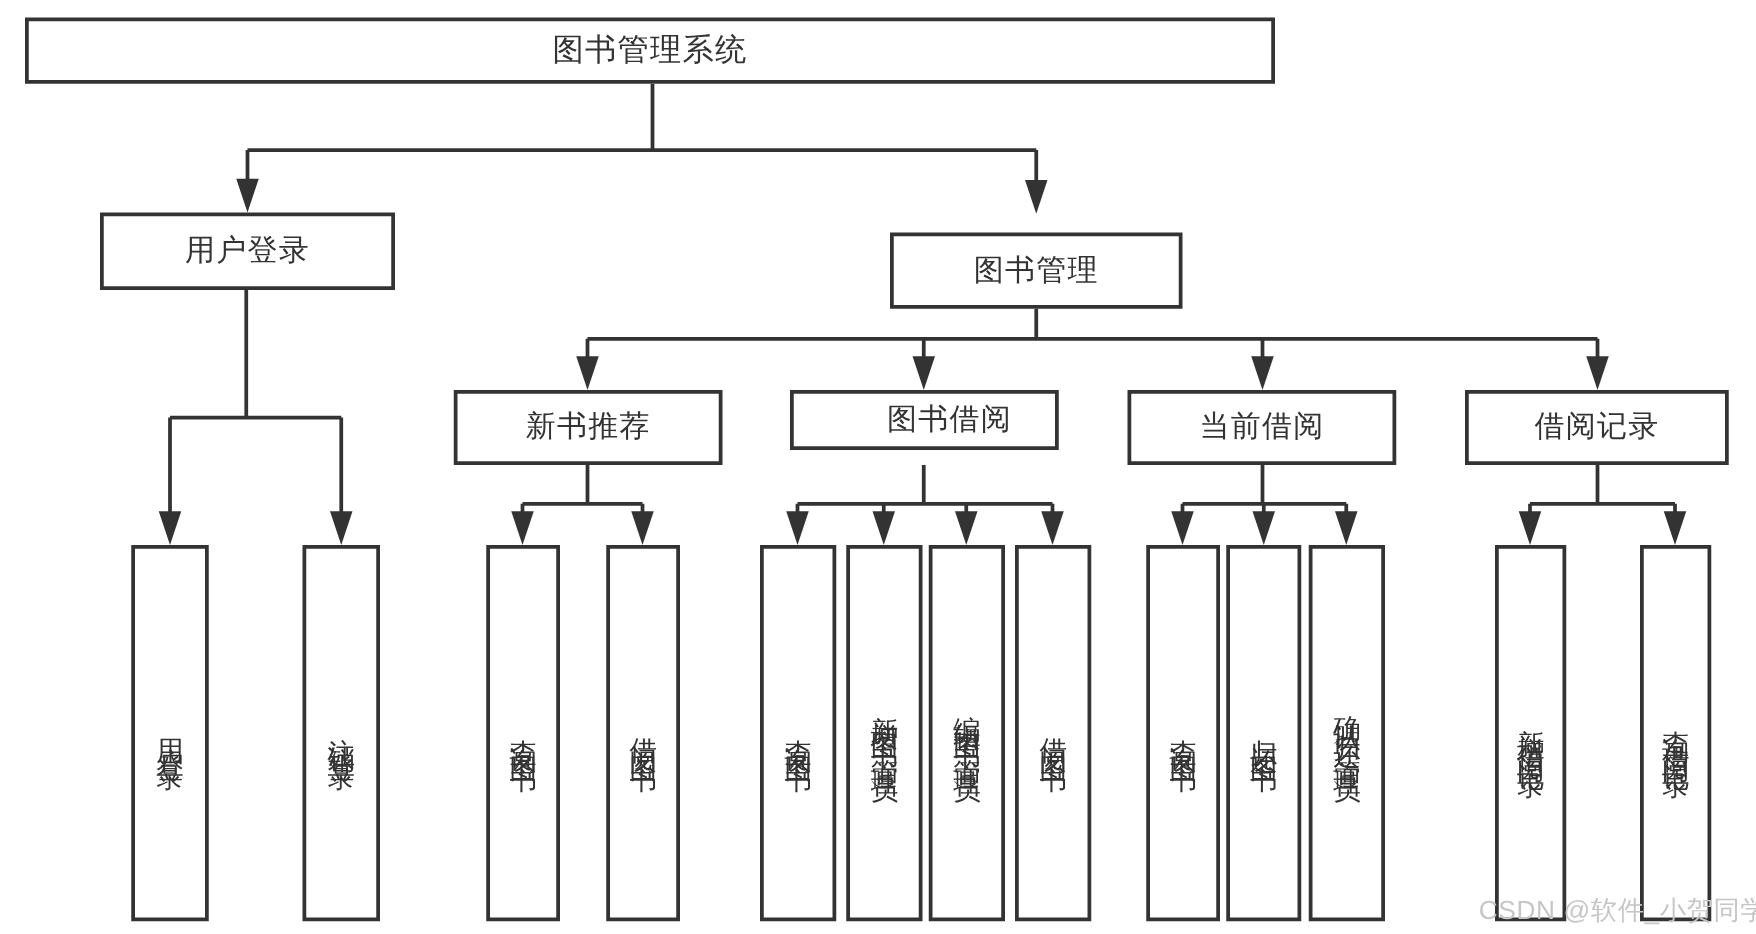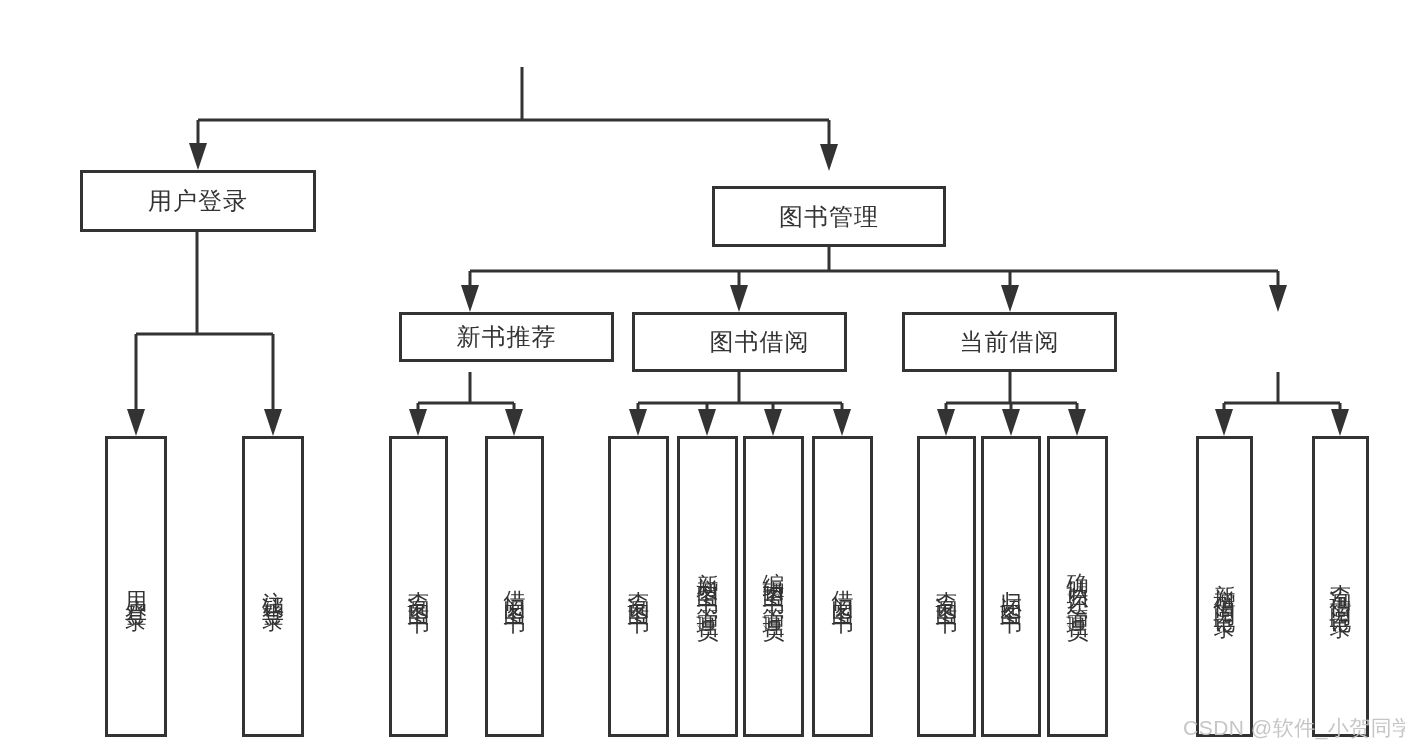--- a/index.html
+++ b/index.html
@@ -102,36 +102,42 @@
       <polygon points="764,409 782,409 773,436"></polygon>
       <polygon points="833,409 851,409 842,436"></polygon>
       <polygon points="937,409 955,409 946,436"></polygon>
       <polygon points="1002,409 1020,409 1011,436"></polygon>
       <polygon points="1068,409 1086,409 1077,436"></polygon>
       <polygon points="1215,409 1233,409 1224,436"></polygon>
       <polygon points="1331,409 1349,409 1340,436"></polygon>
     </g>
   </svg>
 
+  <div class="node hnode root" style="left:20px; top:14px; width:1000px; height:53px;">
+    <span>图书管理系统</span>
+  </div>
 
   <div class="node hnode" style="left:80px; top:170px; width:236px; height:62px;">
     <span>用户登录</span>
   </div>
   <div class="node hnode" style="left:712px; top:171px; width:234px; height:61px;margin-top:15px;">
     <span>图书管理</span>
   </div>
 
-  <div class="node hnode" style="left:363px; top:312px; width:215px; height:50px;margin-left:36px;">
+  <div class="node hnode" style="left:363px; top:312px; width:215px; height:60px;">
     <span>新书推荐</span>
   </div>
-  <div class="node hnode" style="left:632px; top:312px; width:215px; height:60px;padding-left:40px;">
+  <div class="node hnode" style="left:632px; top:312px; width:215px; height:48px;padding-left:40px;">
     <span>图书借阅</span>
   </div>
   <div class="node hnode" style="left:902px; top:312px; width:215px; height:60px;align-items:center;">
     <span>当前借阅</span>
+  </div>
+  <div class="node hnode" style="left:1172px; top:312px; width:211px; height:60px;">
+    <span>借阅记录</span>
   </div>
 
   <div class="node vnode" style="left:105px; top:436px; width:62px; height:301px;">
     <span class="vtext">用户登录</span>
   </div>
   <div class="node vnode" style="left:242px; top:436px; width:62px; height:301px;">
     <span class="vtext">注销登录</span>
   </div>
 
   <div class="node vnode" style="left:389px; top:436px; width:59px; height:301px;">

